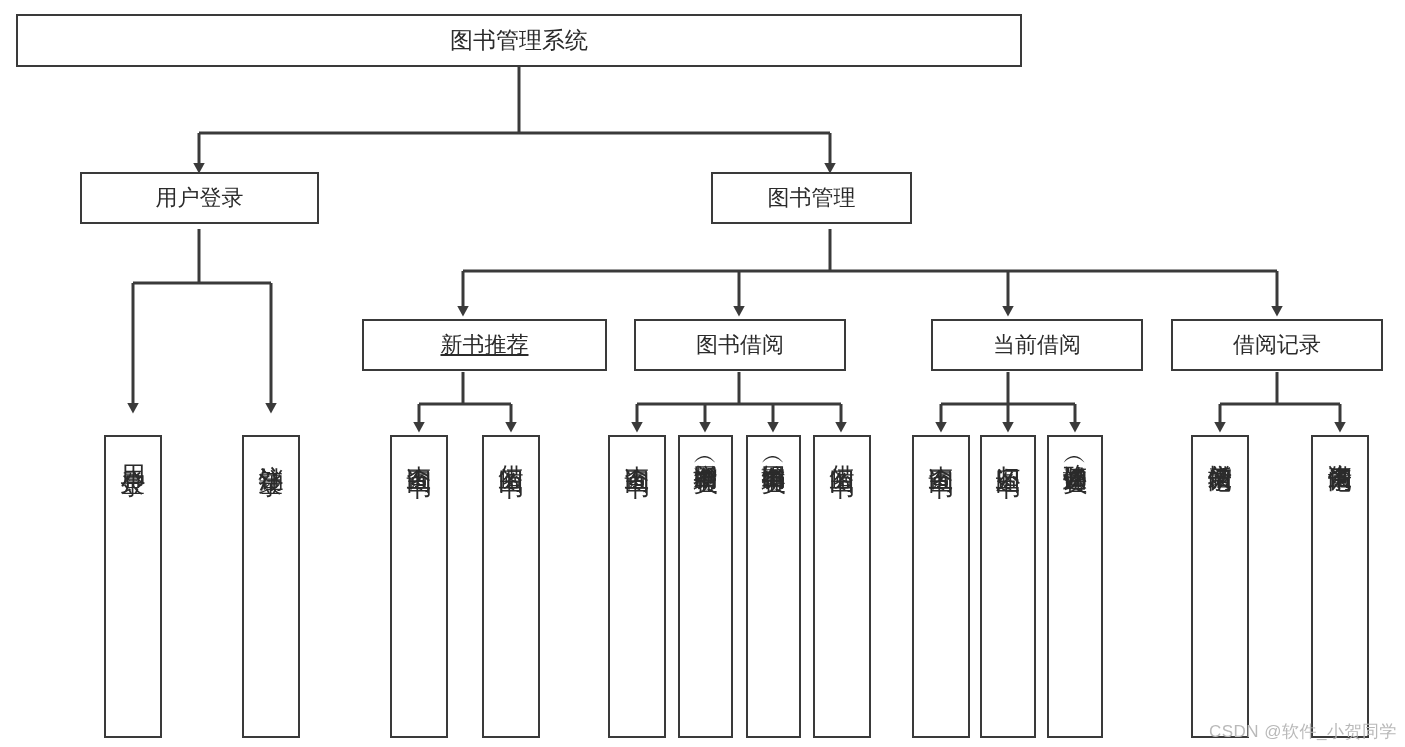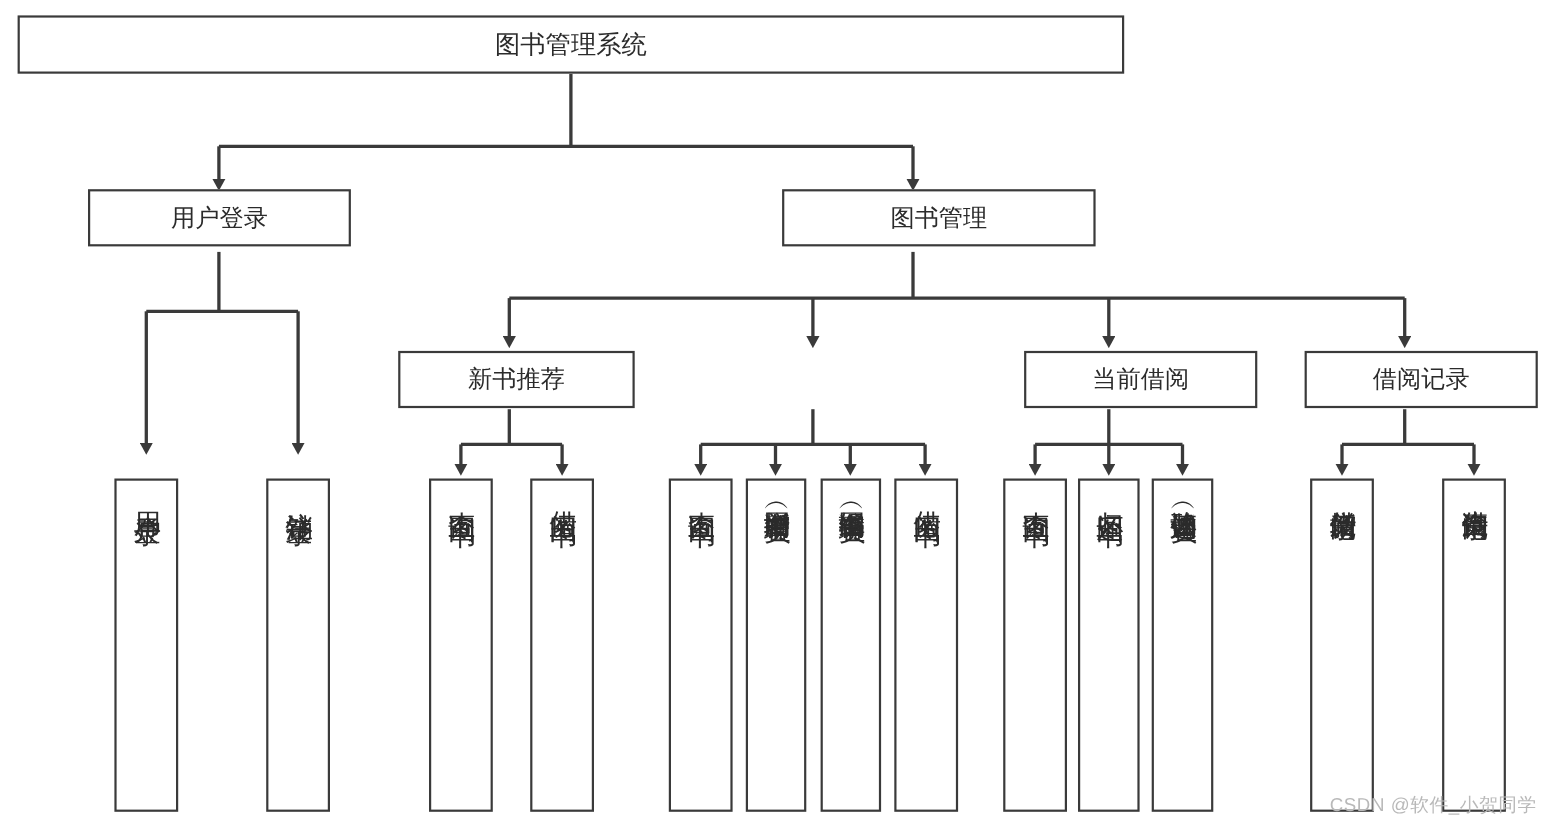--- a/index.html
+++ b/index.html
@@ -135,31 +135,34 @@
     </g>
   </svg>
 
   <div class="node" id="n-root">
     <span class="lbl">图书管理系统</span>
   </div>
 
   <div class="node lvl2" style="left:80px; top:172px; width:239px;">
     <span class="lbl">用户登录</span>
   </div>
-  <div class="node lvl2" style="left:711px; top:172px; width:285px;">
+  <div class="node lvl2" style="left:711px; top:172px; width:201px;">
     <span class="lbl">图书管理</span>
   </div>
 
-  <div class="node lvl2" style="left:362px; top:319px; width:215px;">
+  <div class="node lvl2" style="left:362px; top:319px; width:245px;text-decoration:underline;">
     <span class="lbl">新书推荐</span>
+  </div>
+  <div class="node lvl2" style="left:634px; top:319px; width:212px;">
+    <span class="lbl">图书借阅</span>
   </div>
   <div class="node lvl2" style="left:903px; top:319px; width:212px;margin-left:28px;">
     <span class="lbl">当前借阅</span>
   </div>
-  <div class="node lvl2" style="left:1171px; top:319px; width:212px;margin-left:15px;">
+  <div class="node lvl2" style="left:1171px; top:319px; width:212px;">
     <span class="lbl">借阅记录</span>
   </div>
 
   <div class="node leaf" style="left:104px; top:435px; width:58px; height:303px;">
     <span class="lbl">用户登录</span>
   </div>
   <div class="node leaf" style="left:242px; top:435px; width:58px; height:303px;">
     <span class="lbl">注销登录</span>
   </div>
 

